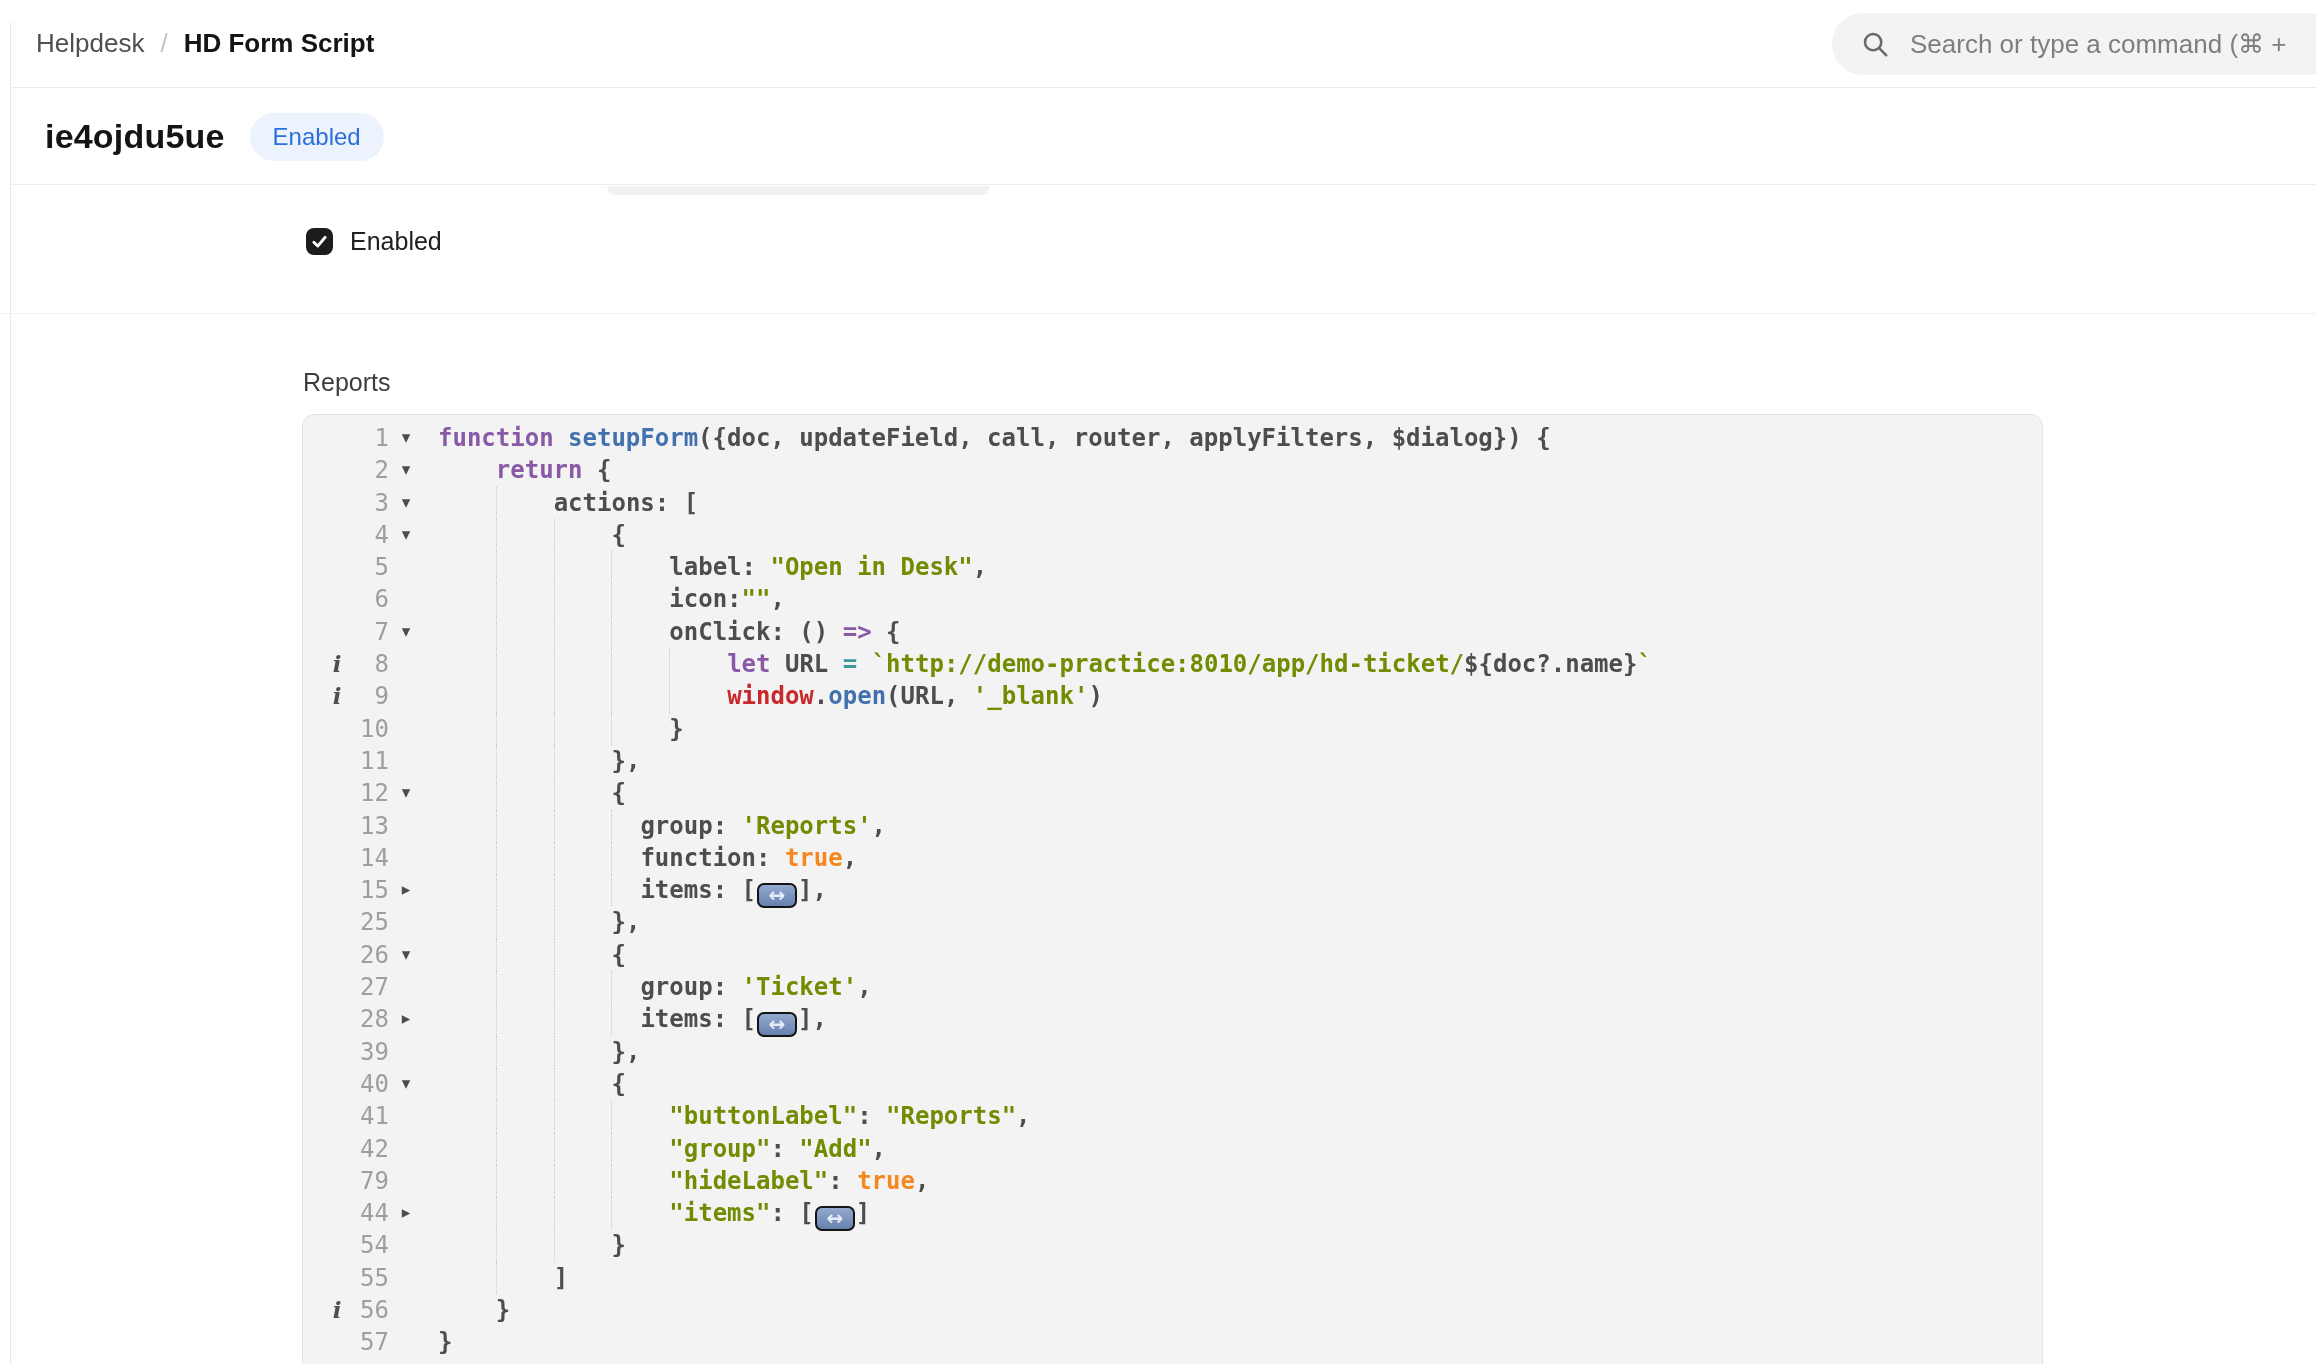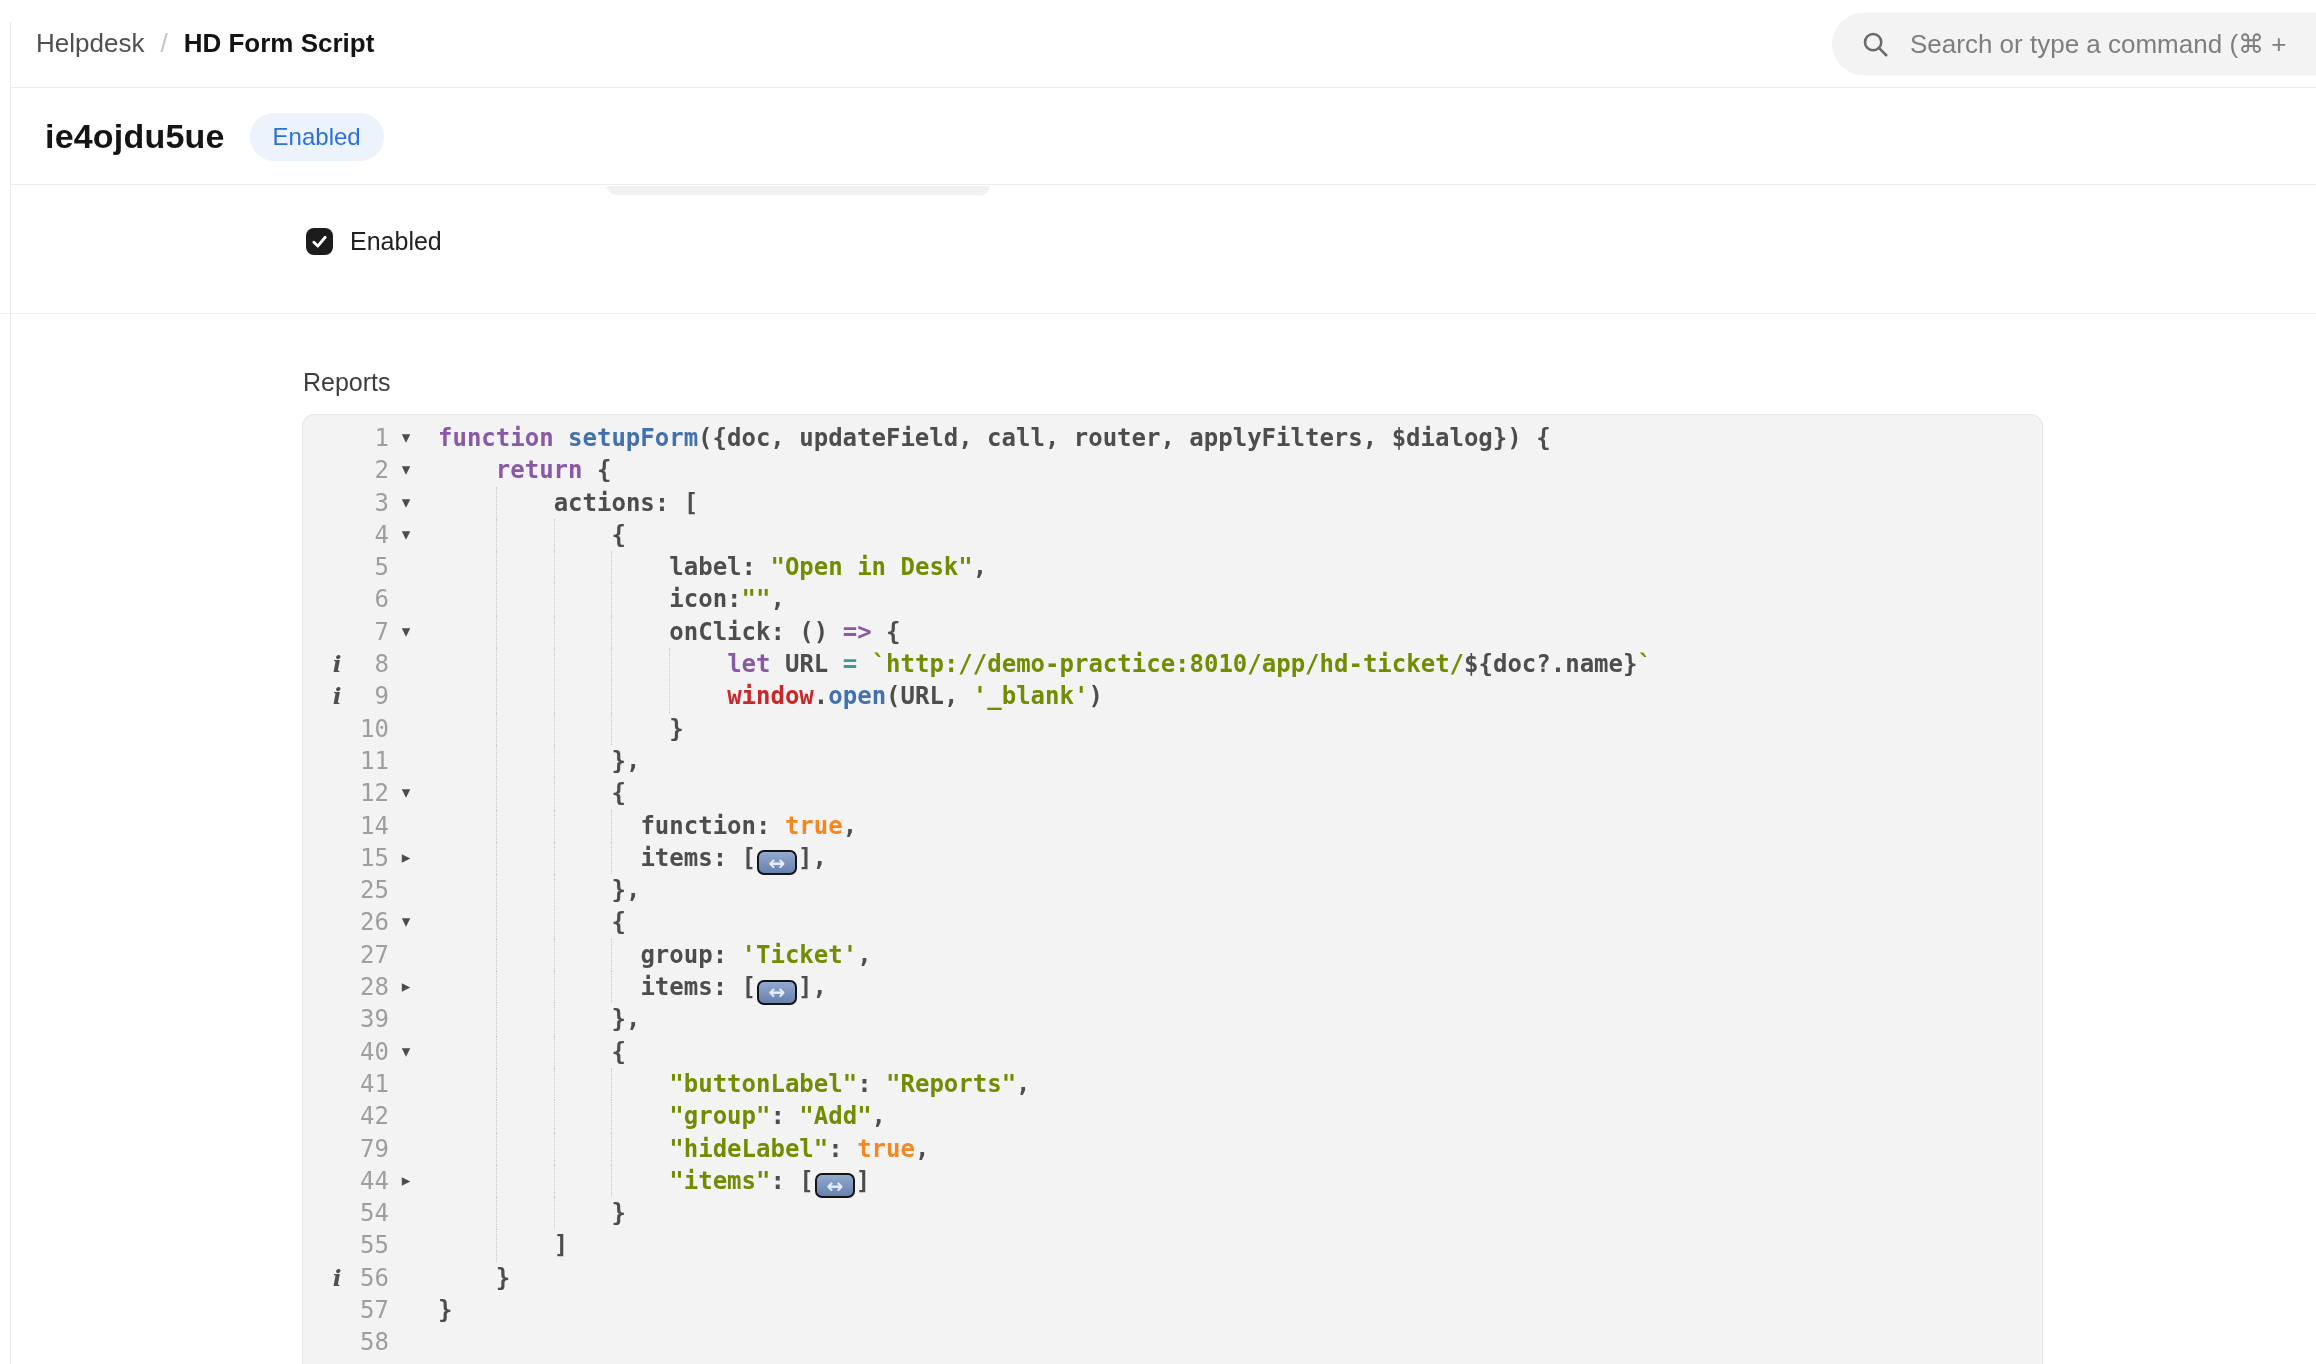--- a/index.html
+++ b/index.html
@@ -211,20 +211,26 @@
       </div>
       <div class="ed-row">
         <div class="ed-gutter">
           <span class="ed-num">12</span>
           <span class="ed-fold">▾</span>
         </div>
         <div class="ed-code" style="padding-left: 173.484px;"><span class="ed-guide" style="left: 57.828px;"></span><span class="ed-guide" style="left: 115.656px;"></span><span class="tk-d">{</span></div>
       </div>
       <div class="ed-row">
         <div class="ed-gutter">
+          <span class="ed-num">13</span>
+        </div>
+        <div class="ed-code" style="padding-left: 202.398px;"><span class="ed-guide" style="left: 57.828px;"></span><span class="ed-guide" style="left: 115.656px;"></span><span class="ed-guide" style="left: 173.484px;"></span><span class="tk-d">group: </span><span class="tk-s">'Reports'</span><span class="tk-d">,</span></div>
+      </div>
+      <div class="ed-row">
+        <div class="ed-gutter">
           <span class="ed-num">14</span>
         </div>
         <div class="ed-code" style="padding-left: 202.398px;"><span class="ed-guide" style="left: 57.828px;"></span><span class="ed-guide" style="left: 115.656px;"></span><span class="ed-guide" style="left: 173.484px;"></span><span class="tk-d">function: </span><span class="tk-n">true</span><span class="tk-d">,</span></div>
       </div>
       <div class="ed-row">
         <div class="ed-gutter">
           <span class="ed-num">15</span>
           <span class="ed-fold">▸</span>
         </div>
         <div class="ed-code" style="padding-left: 202.398px;"><span class="ed-guide" style="left: 57.828px;"></span><span class="ed-guide" style="left: 115.656px;"></span><span class="ed-guide" style="left: 173.484px;"></span><span class="tk-d">items: [</span><span class="ed-widget">↔</span><span class="tk-d">],</span></div>

